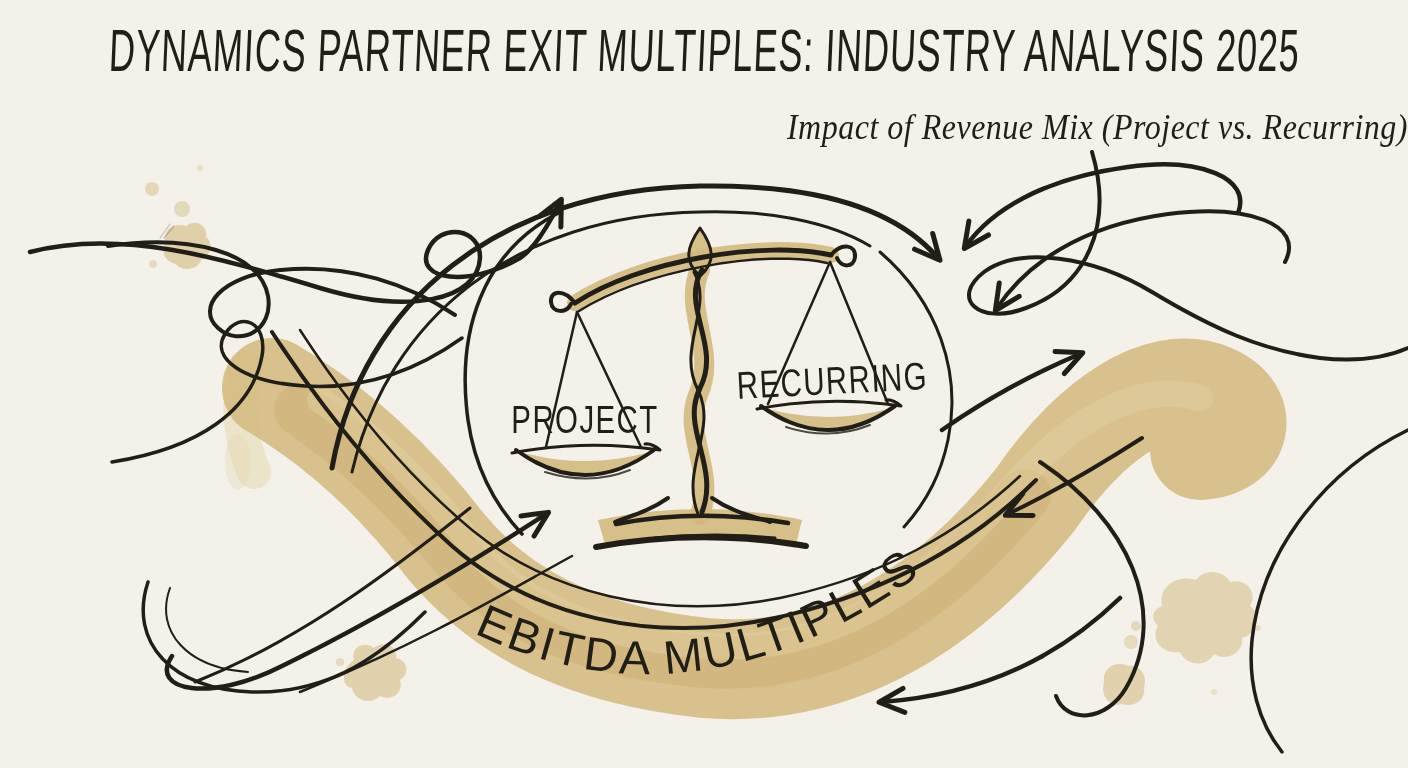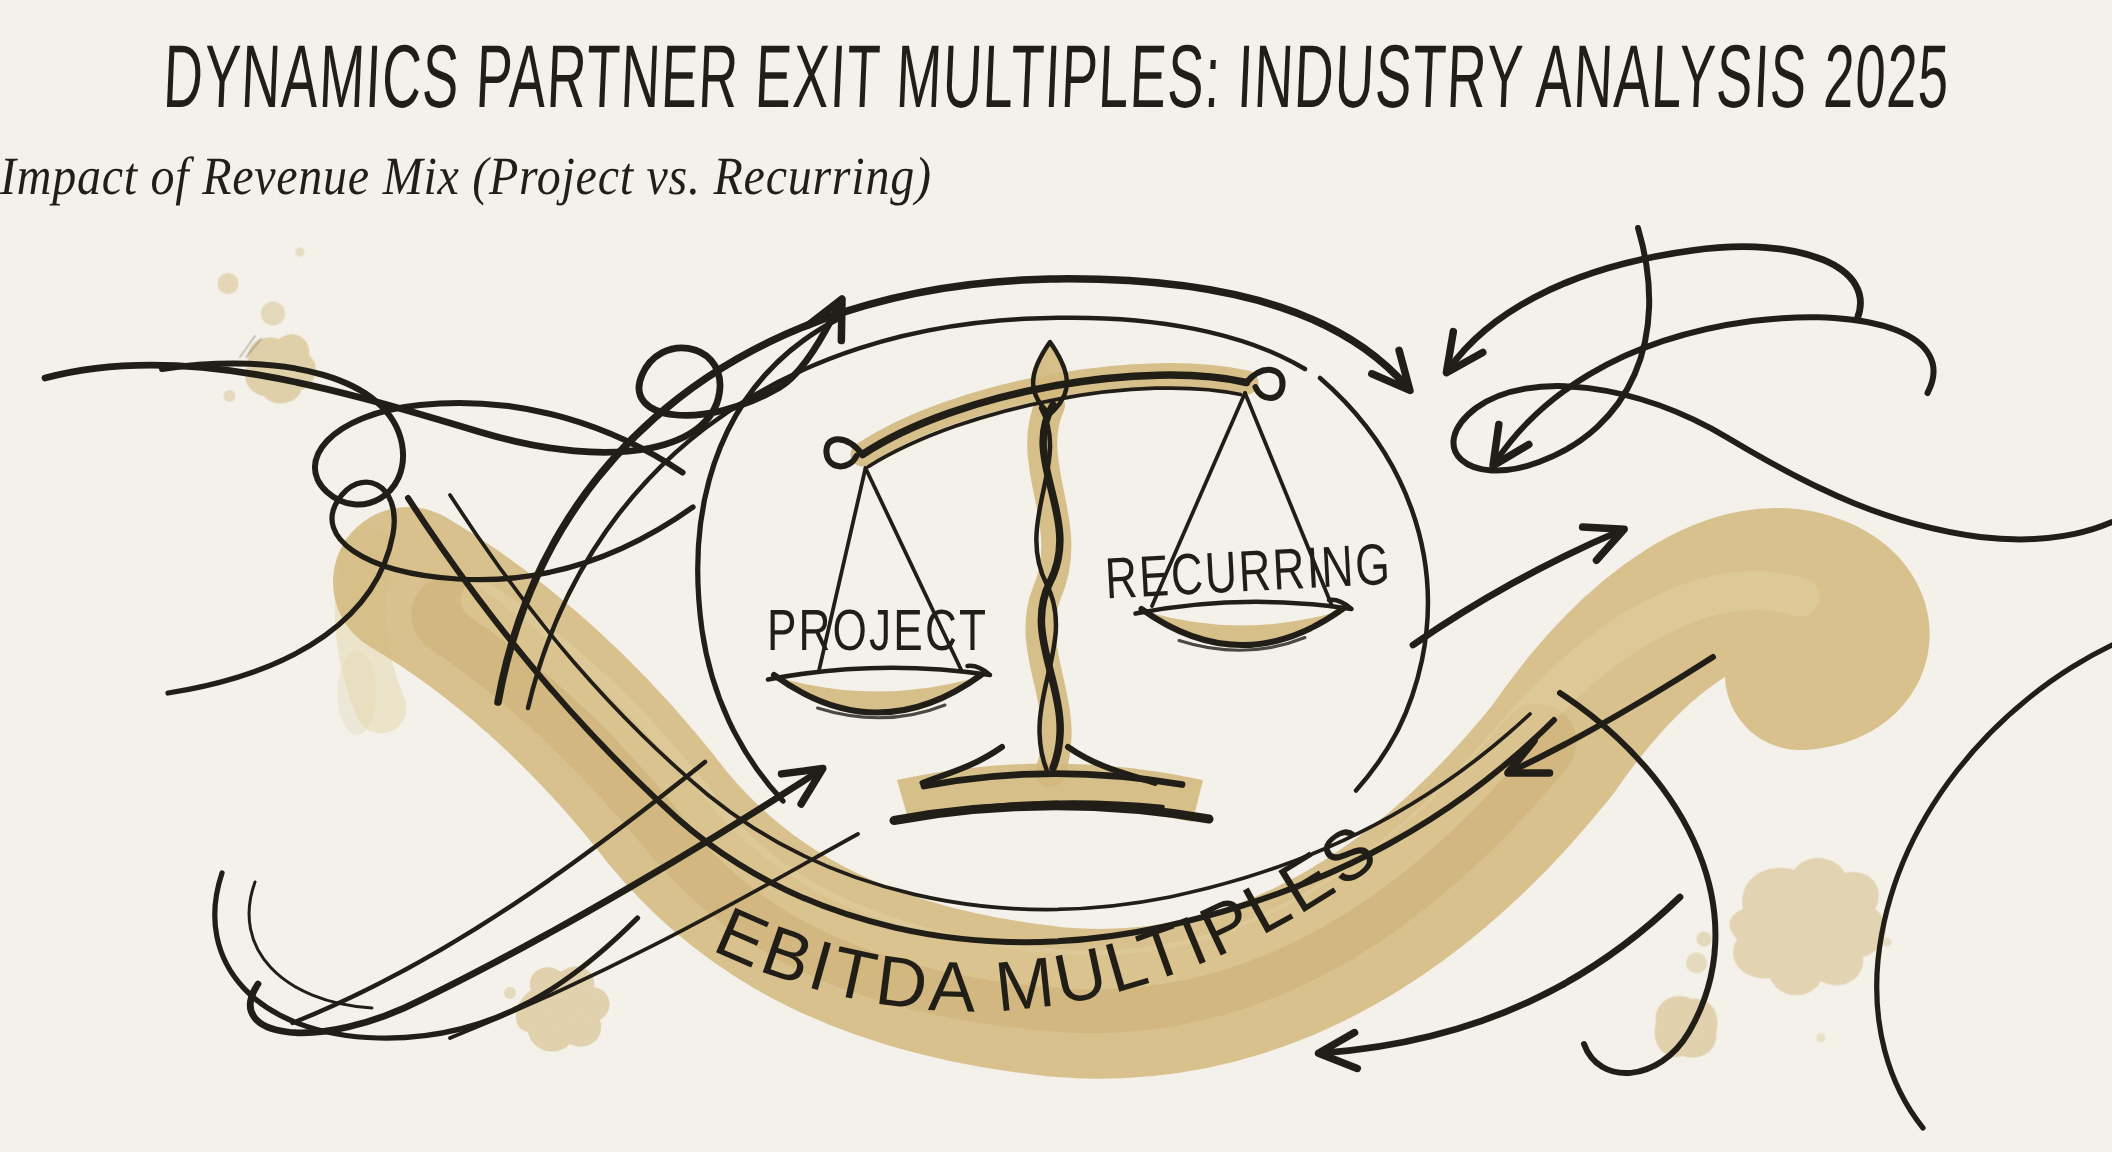--- a/index.html
+++ b/index.html
@@ -14,21 +14,21 @@
   }
   .titleband{position:absolute; left:0; top:28px; width:100%; text-align:center; pointer-events:none;}
   .title-line{
     display:inline-block;
     font-family:"Liberation Sans", sans-serif;
     font-size:41px; font-weight:400; color:var(--ink);
     letter-spacing:1px; white-space:nowrap;
     transform:scale(0.88,1.45) skewX(-4deg);
     transform-origin:center;
   }
-  .subtitleband{position:absolute; left:0; top:99px; width:100%; text-align:left; pointer-events:none;}
+  .subtitleband{position:absolute; left:0; top:109px; width:100%; text-align:right; pointer-events:none;}
   .subtitle-line{
     display:inline-block;
     font-family:"Liberation Serif", serif;
     font-style:italic;
     font-size:32px; color:var(--ink);
     letter-spacing:0.5px; white-space:nowrap;
     transform:scale(1.0,1.12);
     transform-origin:center;
   }
   svg.art{position:absolute; inset:0;}

